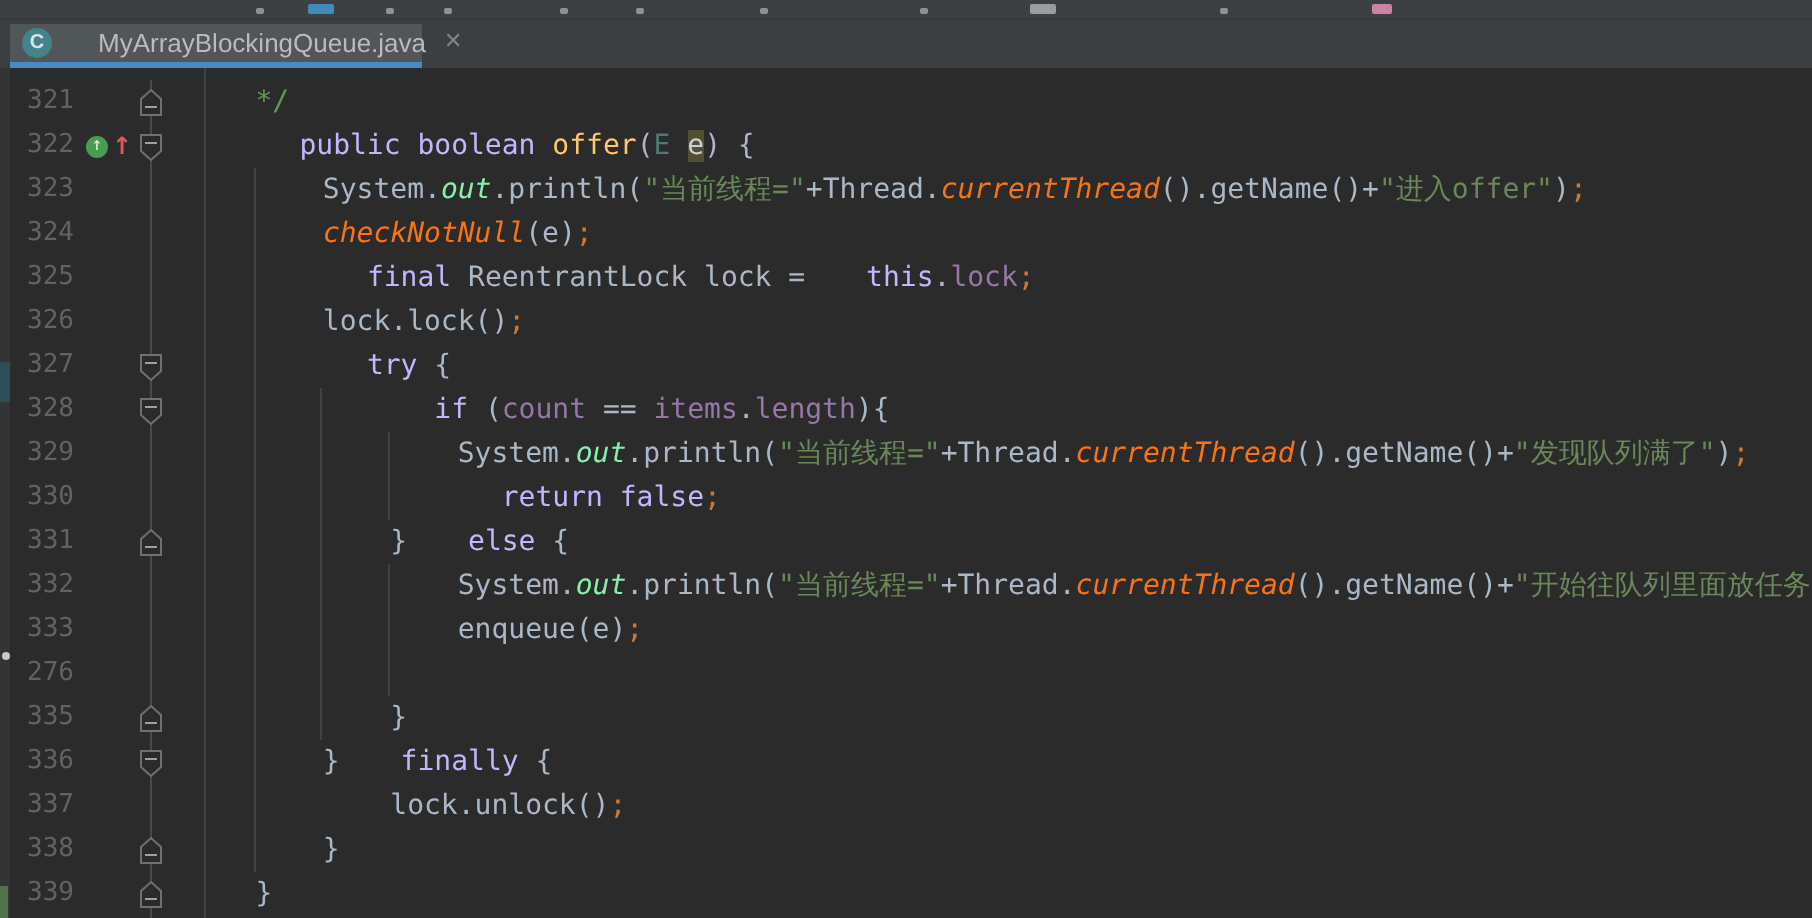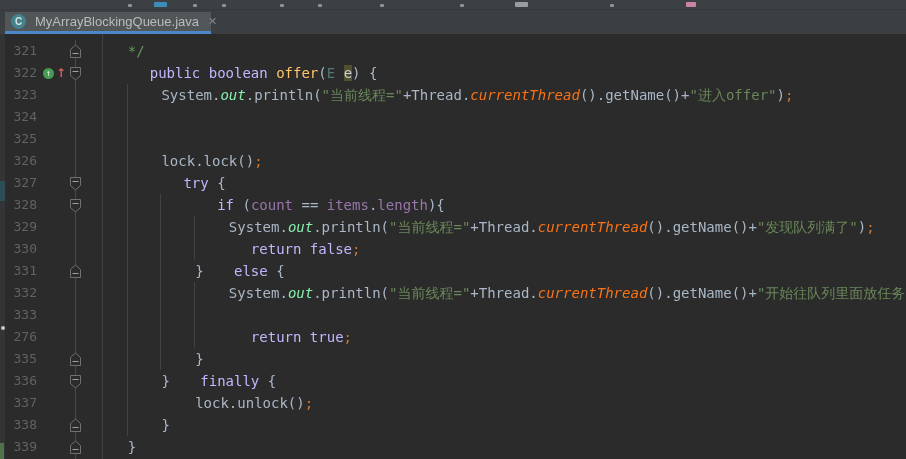--- a/index.html
+++ b/index.html
@@ -9,21 +9,21 @@
   
   #top-strip { position:absolute; left:0; top:0; width:906px; height:10px; background:#3d4043; border-bottom:1px solid #353839; }
   .frag { position:absolute; bottom:2px; border-radius:1px; }
 
   
   #tab-bar { position:absolute; left:0; top:10px; width:906px; height:24px; background:#3c3f41; }
   #tab { position:absolute; left:5px; top:2px; width:206px; height:19px; background:#515659; display:flex; align-items:center; padding:0 6px; cursor:pointer; }
   #tab-underline { position:absolute; left:5px; top:21px; width:206px; height:3px; background:#4a88c7; }
   .class-icon { width:15px; height:15px; border-radius:50%; background:#44828c; color:#d6e5e8; font-size:10px; font-weight:bold;
                 display:flex; align-items:center; justify-content:center; flex:0 0 auto; }
-  #tab-label { color:#bbbbbb; font-size:13px; margin-left:9px; white-space:nowrap; }
+  #tab-label { color:#bbbbbb; font-size:13px; margin-left:23px; white-space:nowrap; }
   #tab-close { color:#7f8487; font-size:11px; margin-left:9px; cursor:pointer; line-height:1; }
 
   
   #editor { position:absolute; left:0; top:34px; width:906px; height:360px; background:#2b2b2b; }
   #left-stripe { position:absolute; left:0; top:0; width:5px; height:425px; background:#323436; }
   .stripe-mark { position:absolute; left:0; }
 
   .vguide { position:absolute; width:1px; background:#3f4345; }
   #fold-line { position:absolute; left:75px; width:1px; background:#47494b; }
 
@@ -113,23 +113,25 @@
               <line x1="3.5" y1="5.5" x2="9.5" y2="5.5" stroke="#9da1a3"></line>
             </svg></span>
           <span class="code"><span class="tok-def">    </span><span class="tok-kw">public boolean </span><span class="tok-mdecl">offer</span><span class="tok-def">(</span><span class="tok-tparam">E</span><span class="tok-def"> </span><span class="tok-phl">e</span><span class="tok-def">) {</span></span>
         </div>
         <div class="row">
           <span class="lnum">323</span>
           <span class="code"><span class="tok-def">        System.</span><span class="tok-sfield">out</span><span class="tok-def">.println(</span><span class="tok-str">"当前线程="</span><span class="tok-def">+Thread.</span><span class="tok-sitalic">currentThread</span><span class="tok-def">().getName()+</span><span class="tok-str">"进入offer"</span><span class="tok-def">)</span><span class="tok-semi">;</span></span>
         </div>
         <div class="row">
           <span class="lnum">324</span>
+          <span class="code"><span class="tok-def">        </span><span class="tok-sitalic">checkNotNull</span><span class="tok-def">(e)</span><span class="tok-semi">;</span></span>
         </div>
         <div class="row">
           <span class="lnum">325</span>
+          <span class="code"><span class="tok-def">        </span><span class="tok-kw">final </span><span class="tok-def">ReentrantLock lock = </span><span class="tok-kw">this</span><span class="tok-def">.</span><span class="tok-field">lock</span><span class="tok-semi">;</span></span>
         </div>
         <div class="row">
           <span class="lnum">326</span>
           <span class="code"><span class="tok-def">        lock.lock()</span><span class="tok-semi">;</span></span>
         </div>
         <div class="row">
           <span class="lnum">327</span>
           <span class="fold"><svg width="13" height="15" viewBox="0 0 13 15">
               <path d="M1.5,1.5 h10 v8 l-5,4.5 l-5,-4.5 z" stroke="#6e7173" stroke-width="1" fill="#2b2b2b"></path>
               <line x1="3.5" y1="5.5" x2="9.5" y2="5.5" stroke="#9da1a3"></line>
@@ -159,24 +161,24 @@
               <line x1="3.5" y1="9.5" x2="9.5" y2="9.5" stroke="#9da1a3"></line>
             </svg></span>
           <span class="code"><span class="tok-def">            } </span><span class="tok-kw">else</span><span class="tok-def"> {</span></span>
         </div>
         <div class="row">
           <span class="lnum">332</span>
           <span class="code"><span class="tok-def">                System.</span><span class="tok-sfield">out</span><span class="tok-def">.println(</span><span class="tok-str">"当前线程="</span><span class="tok-def">+Thread.</span><span class="tok-sitalic">currentThread</span><span class="tok-def">().getName()+</span><span class="tok-str">"开始往队列里面放任务"</span></span>
         </div>
         <div class="row">
           <span class="lnum">333</span>
+          <span class="code"><span class="tok-def">                enqueue(e)</span><span class="tok-semi">;</span></span>
         </div>
         <div class="row">
           <span class="lnum">276</span>
-          <span class="code"><span class="tok-def">                </span><span class="tok-kw">return true</span><span class="tok-semi">;</span></span>
         </div>
         <div class="row">
           <span class="lnum">335</span>
           <span class="fold"><svg width="13" height="15" viewBox="0 0 13 15">
               <path d="M1.5,13.5 h10 v-8 l-5,-4.5 l-5,4.5 z" stroke="#6e7173" stroke-width="1" fill="#2b2b2b"></path>
               <line x1="3.5" y1="9.5" x2="9.5" y2="9.5" stroke="#9da1a3"></line>
             </svg></span>
           <span class="code"><span class="tok-def">            }</span></span>
         </div>
         <div class="row">

